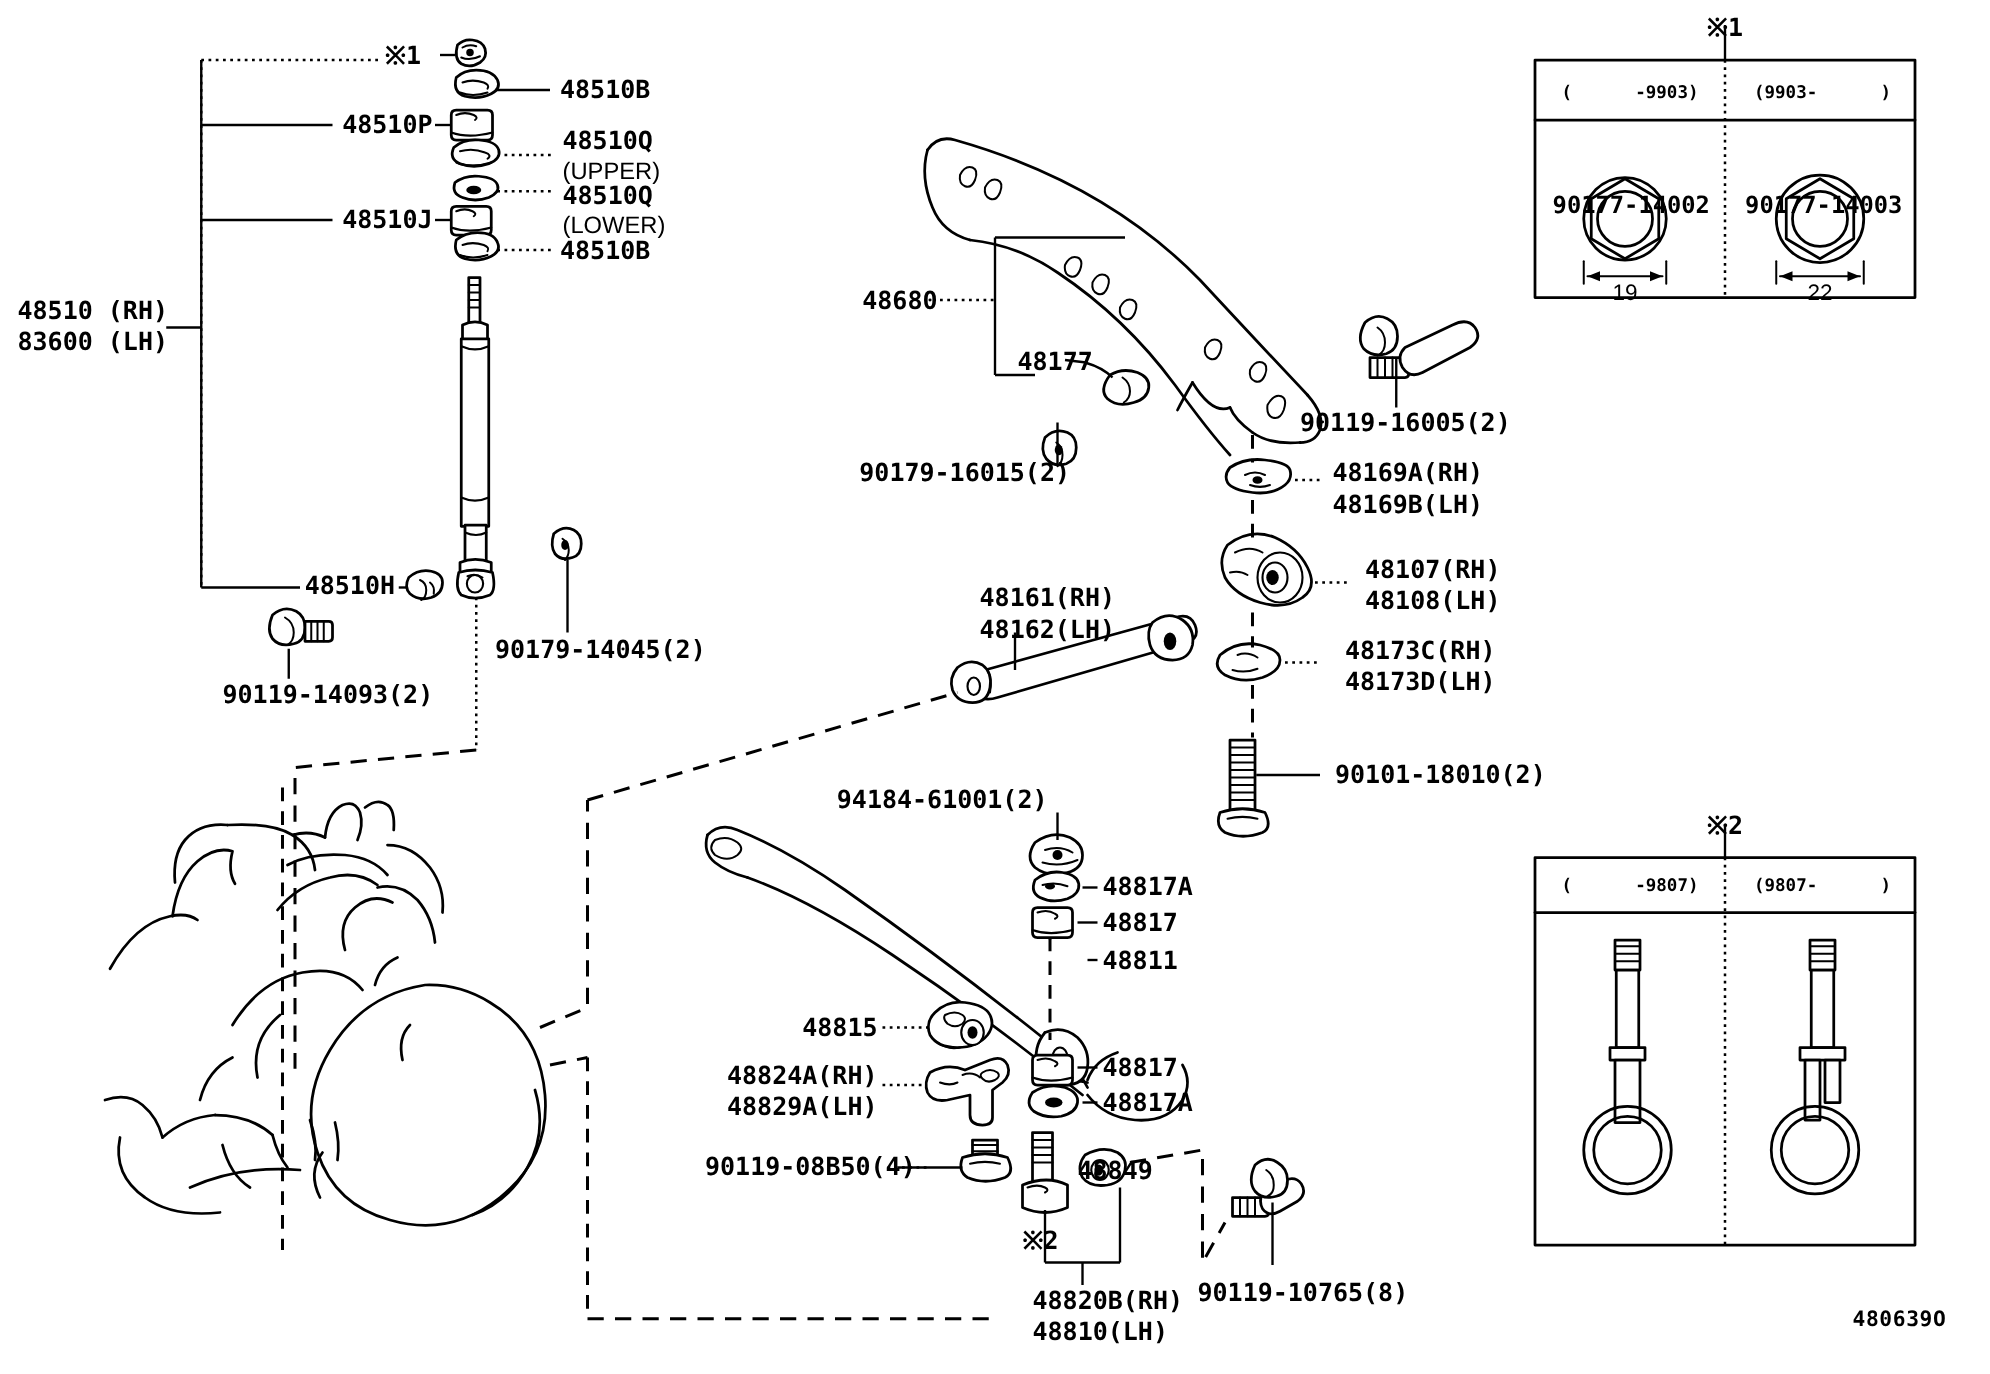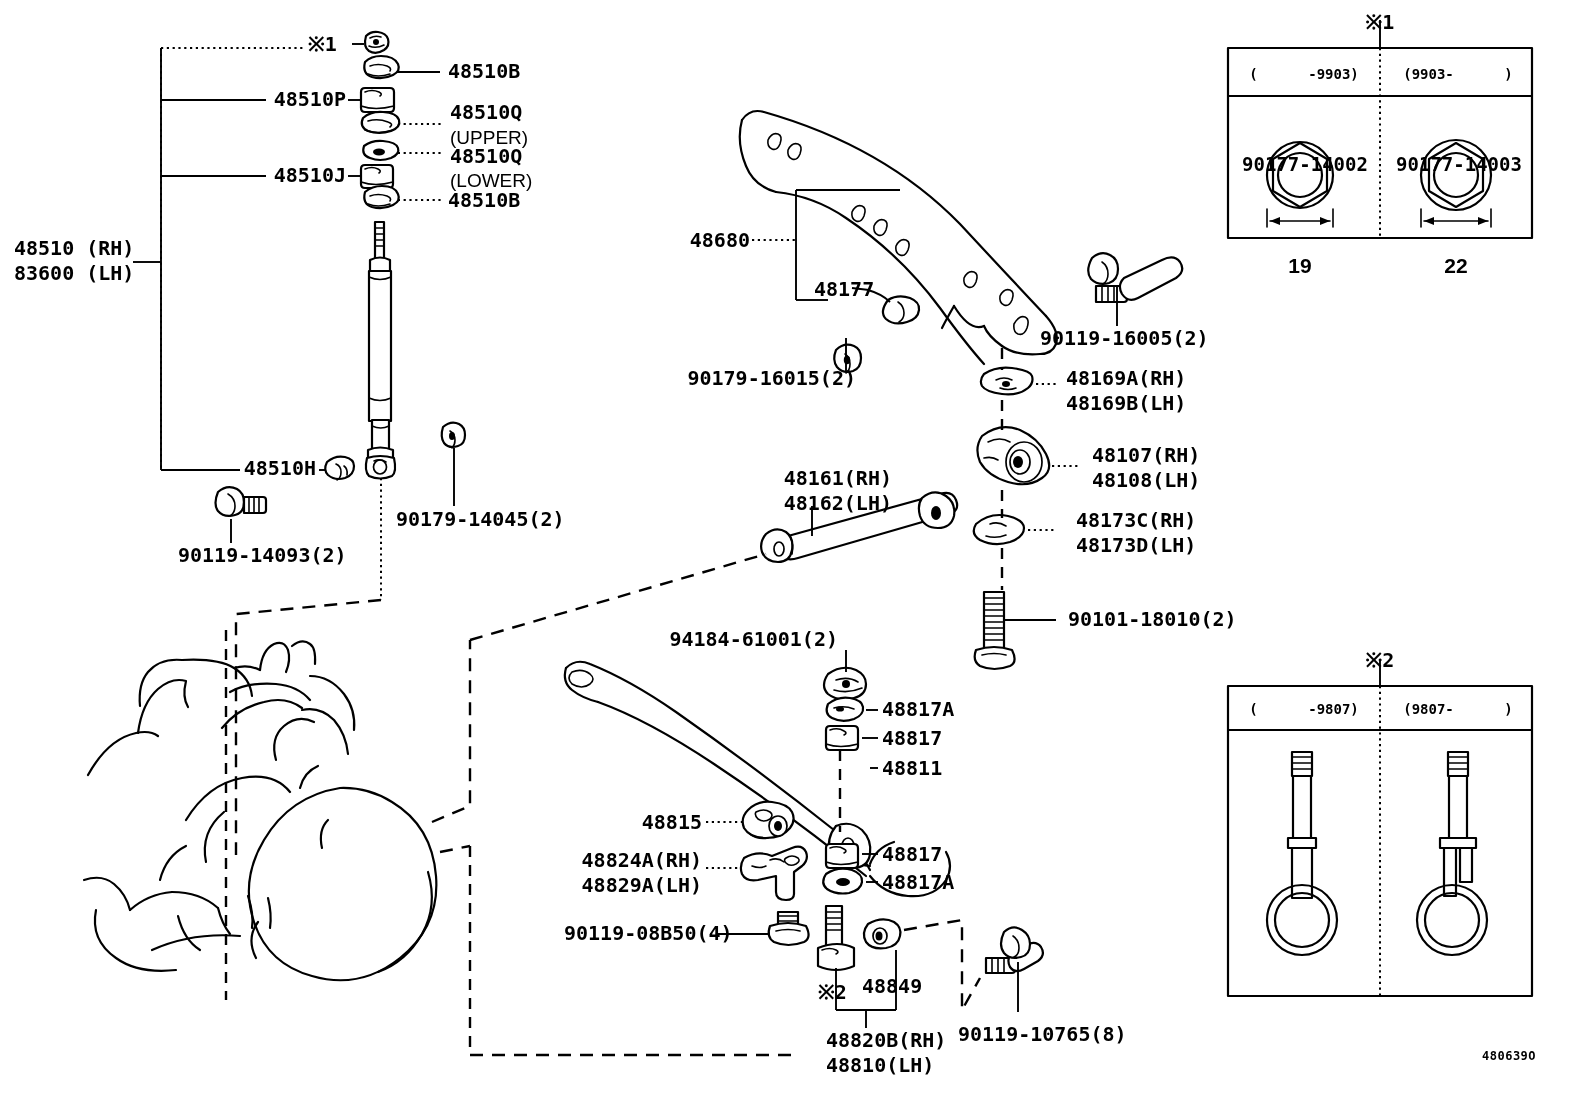--- a/index.html
+++ b/index.html
@@ -8,22 +8,22 @@
        font-family:"DejaVu Sans Mono","Liberation Mono",monospace;color:#000;}
   #stage{position:absolute;left:0;top:0;width:1592px;height:1099px;}
   svg.layer{position:absolute;left:0;top:0;width:1592px;height:1099px;pointer-events:none;}
   .lbl{position:absolute;white-space:pre;font-weight:bold;
        font-family:"DejaVu Sans Mono","Liberation Mono",monospace;
        font-size:20px;line-height:25px;letter-spacing:0px;color:#000;}
   .lbl.sub{font-weight:normal;font-family:"Liberation Sans","DejaVu Sans",sans-serif;font-size:19px;}
   .lbl.ref{font-size:20px;font-weight:bold;}
   .lbl.tbl{font-size:19px;font-weight:bold;margin-top:44px;}
   .lbl.tblhdr{font-size:14px;font-weight:bold;}
-  .lbl.dim{font-size:21px;font-weight:bold;font-family:"Liberation Sans","DejaVu Sans",sans-serif;margin-top:31px;}
-  .lbl.docid{font-size:12px;font-weight:bold;letter-spacing:0.5px;}
+  .lbl.dim{font-size:18px;font-weight:normal;font-family:"Liberation Sans","DejaVu Sans",sans-serif;}
+  .lbl.docid{font-size:17px;font-weight:bold;letter-spacing:0.5px;}
   .r{text-align:right;}
   .c{text-align:center;}
 </style>
 </head>
 <body>
 
 <div id="stage">
 
   <svg class="layer" viewBox="0 0 1592 1099">
     <defs>
@@ -520,21 +520,21 @@
   <div class="lbl" style="left:882px;top:697px;">48817A</div>
   <div class="lbl" style="left:882px;top:726px;">48817</div>
   <div class="lbl" style="left:882px;top:756px;">48811</div>
   <div class="lbl r" style="left:540px;top:810px;width:162px;">48815</div>
   <div class="lbl r" style="left:522px;top:848px;width:180px;">48824A(RH)</div>
   <div class="lbl r" style="left:522px;top:873px;width:180px;">48829A(LH)</div>
   <div class="lbl" style="left:882px;top:842px;">48817</div>
   <div class="lbl" style="left:882px;top:870px;">48817A</div>
 
   <div class="lbl r" style="left:552px;top:921px;width:152px;margin-left:12px;">90119-08B50(4)</div>
-  <div class="lbl" style="left:862px;top:974px;">48849</div>
+  <div class="lbl" style="left:862px;top:924px;">48849</div>
   <div class="lbl ref" style="left:818px;top:980px;">※2</div>
   <div class="lbl" style="left:826px;top:1028px;">48820B(RH)</div>
   <div class="lbl" style="left:826px;top:1053px;">48810(LH)</div>
   <div class="lbl" style="left:958px;top:1022px;">90119-10765(8)</div>
 
   <div class="lbl ref c" style="left:1340px;top:10px;width:80px;">※1</div>
   <div class="lbl tblhdr c" style="left:1230px;top:62px;width:148px;">(      -9903)</div>
   <div class="lbl tblhdr c" style="left:1384px;top:62px;width:148px;">(9903-      )</div>
   <div class="lbl tbl c" style="left:1230px;top:108px;width:150px;">90177-14002</div>
   <div class="lbl tbl c" style="left:1384px;top:108px;width:150px;">90177-14003</div>

